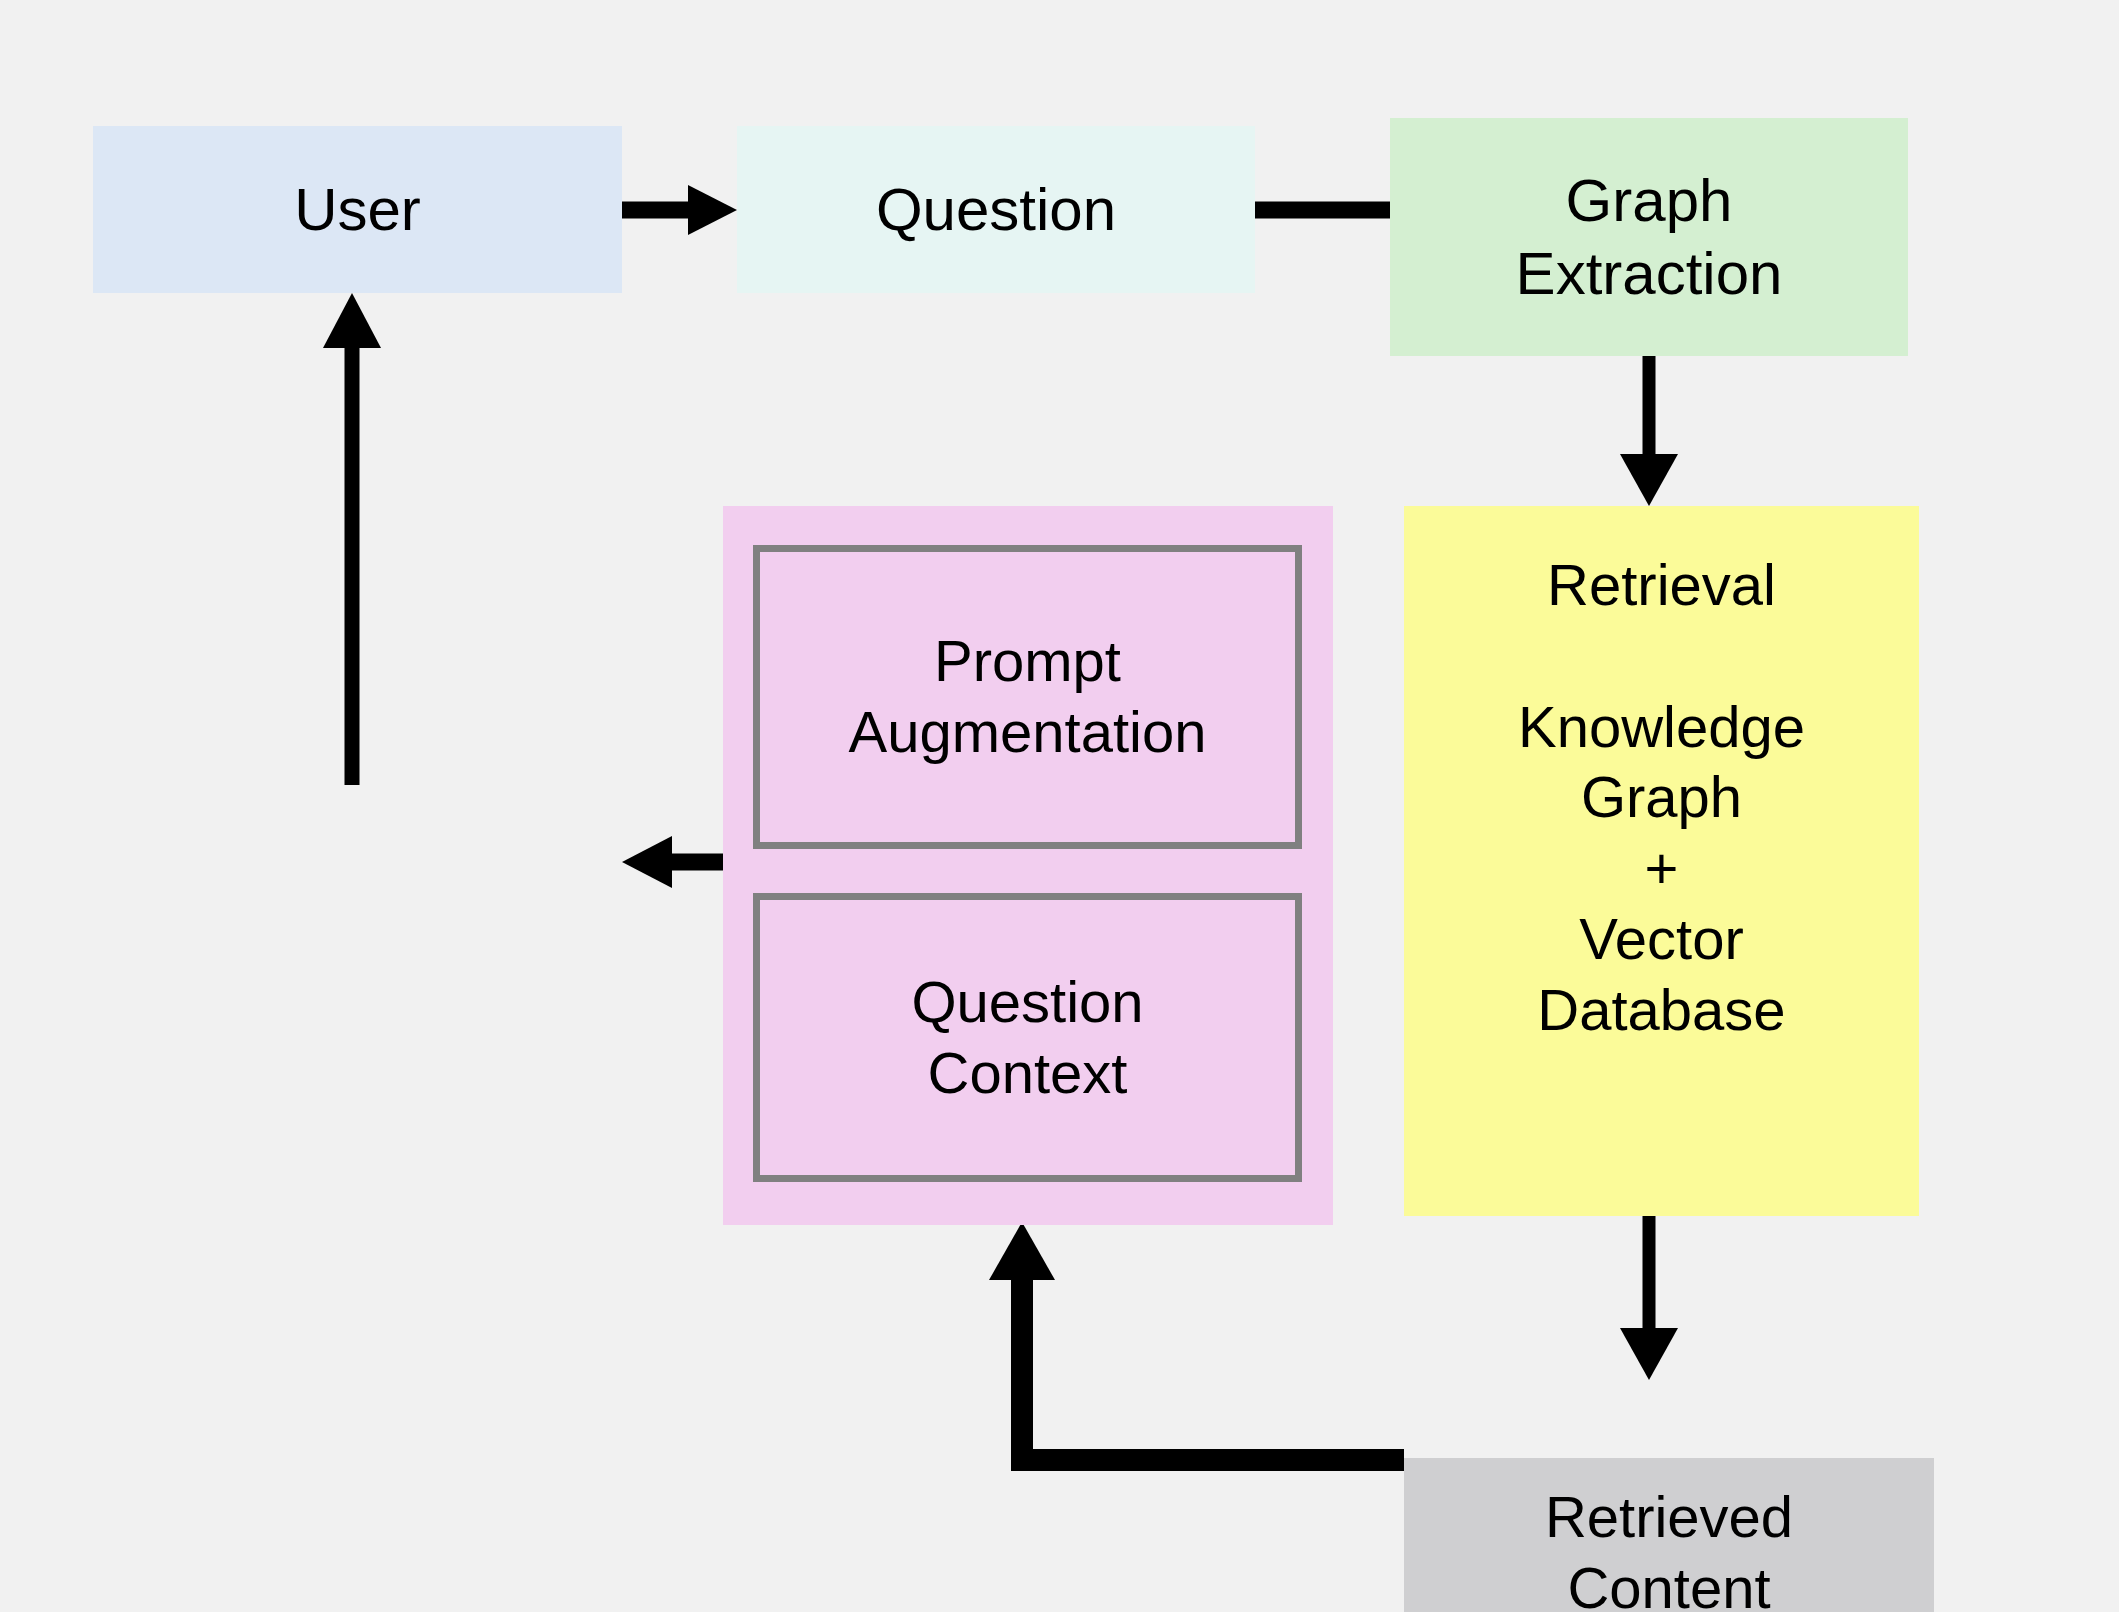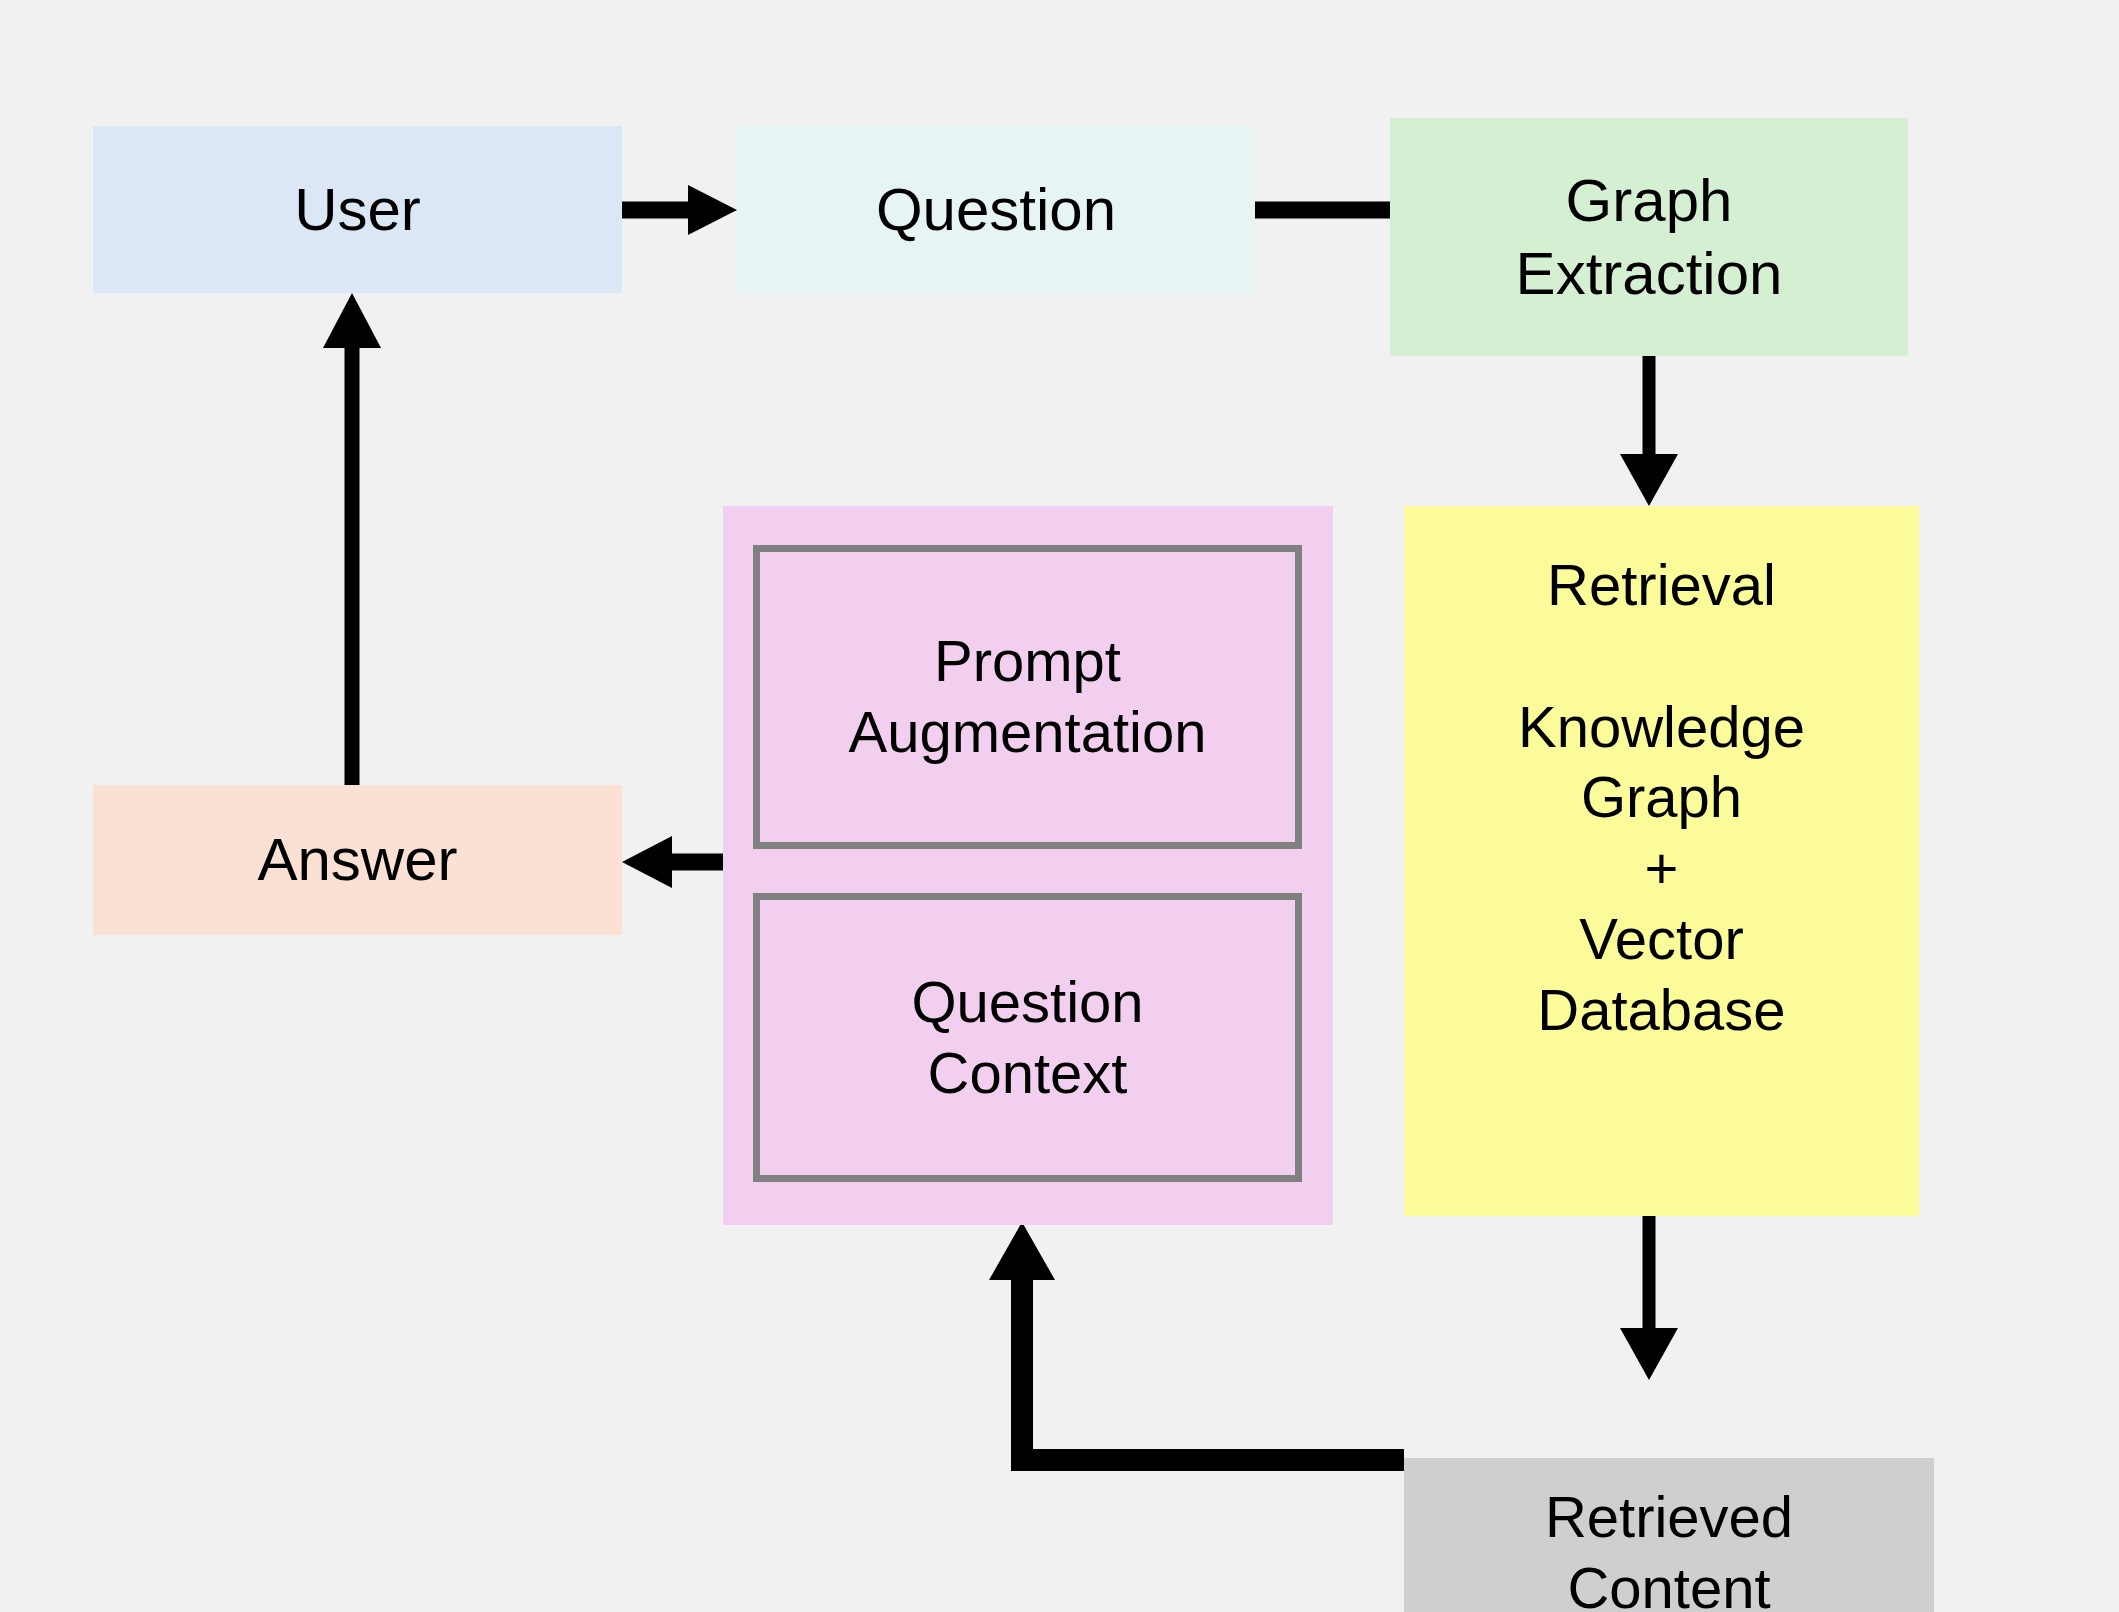--- a/index.html
+++ b/index.html
@@ -93,21 +93,20 @@
 Extraction</div>
 
   <div class="node" id="node-retrieval">Retrieval
 
 Knowledge
 Graph
 +
 Vector
 Database</div>
 
-  <div class="node" id="node-answer">Answer</div>
 
   <div class="node" id="node-retrieved">Retrieved
 Content</div>
 
   <div class="node" id="panel-prompt">
     <div id="inner-augment">Prompt
 Augmentation</div>
     <div id="inner-context">Question
 Context</div>
   </div>

